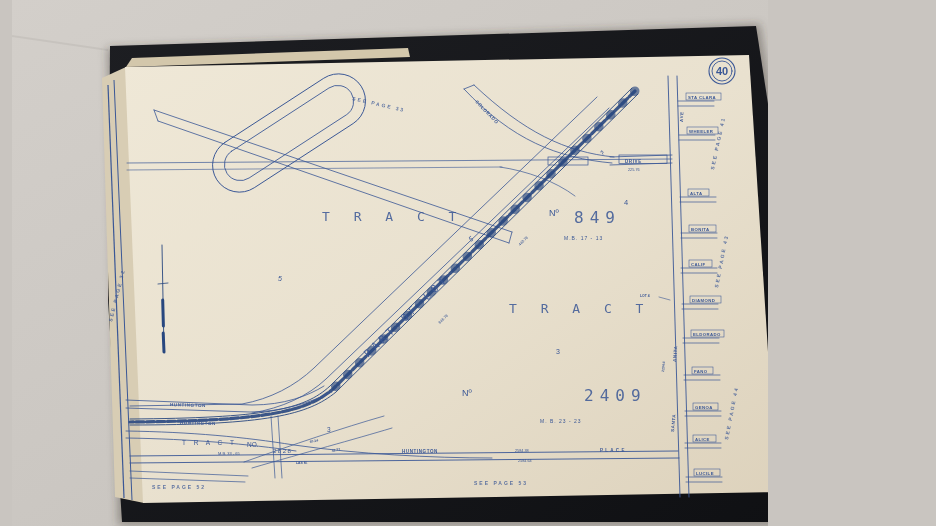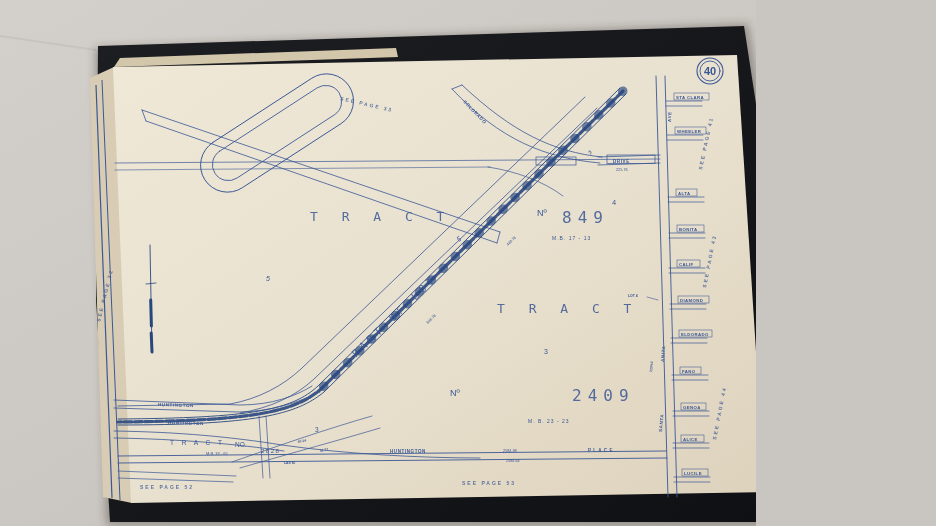--- a/index.html
+++ b/index.html
@@ -1,17 +1,17 @@
 <!DOCTYPE html>
 <html><head>
 <meta charset="utf-8">
 <style>
   html,body{margin:0;padding:0;background:#c9c5c0;}
   .photo{position:relative;width:756px;height:526px;overflow:hidden;
-         font-family:"Liberation Sans",sans-serif;}
+         font-family:"Liberation Sans",sans-serif;margin-left:12px;}
   svg{display:block;}
   text{fill:#3a5796;}
   .ink  {stroke:#3a5796;fill:none;}
   .ink-d{stroke:#28477f;fill:none;}
   .lbl      {font-size:4.5px;font-weight:bold;letter-spacing:.6px;}
   .lbl-sm   {font-size:3.4px;font-weight:bold;}
   .lbl-dim  {font-size:3.8px;}
   .tract    {font-family:"DejaVu Sans Mono",monospace;font-size:13px;letter-spacing:8px;opacity:.85;}
   .tractnum {font-family:"DejaVu Sans Mono",monospace;font-size:16px;letter-spacing:6px;opacity:.85;}
   .mb       {font-size:5px;letter-spacing:1px;}

